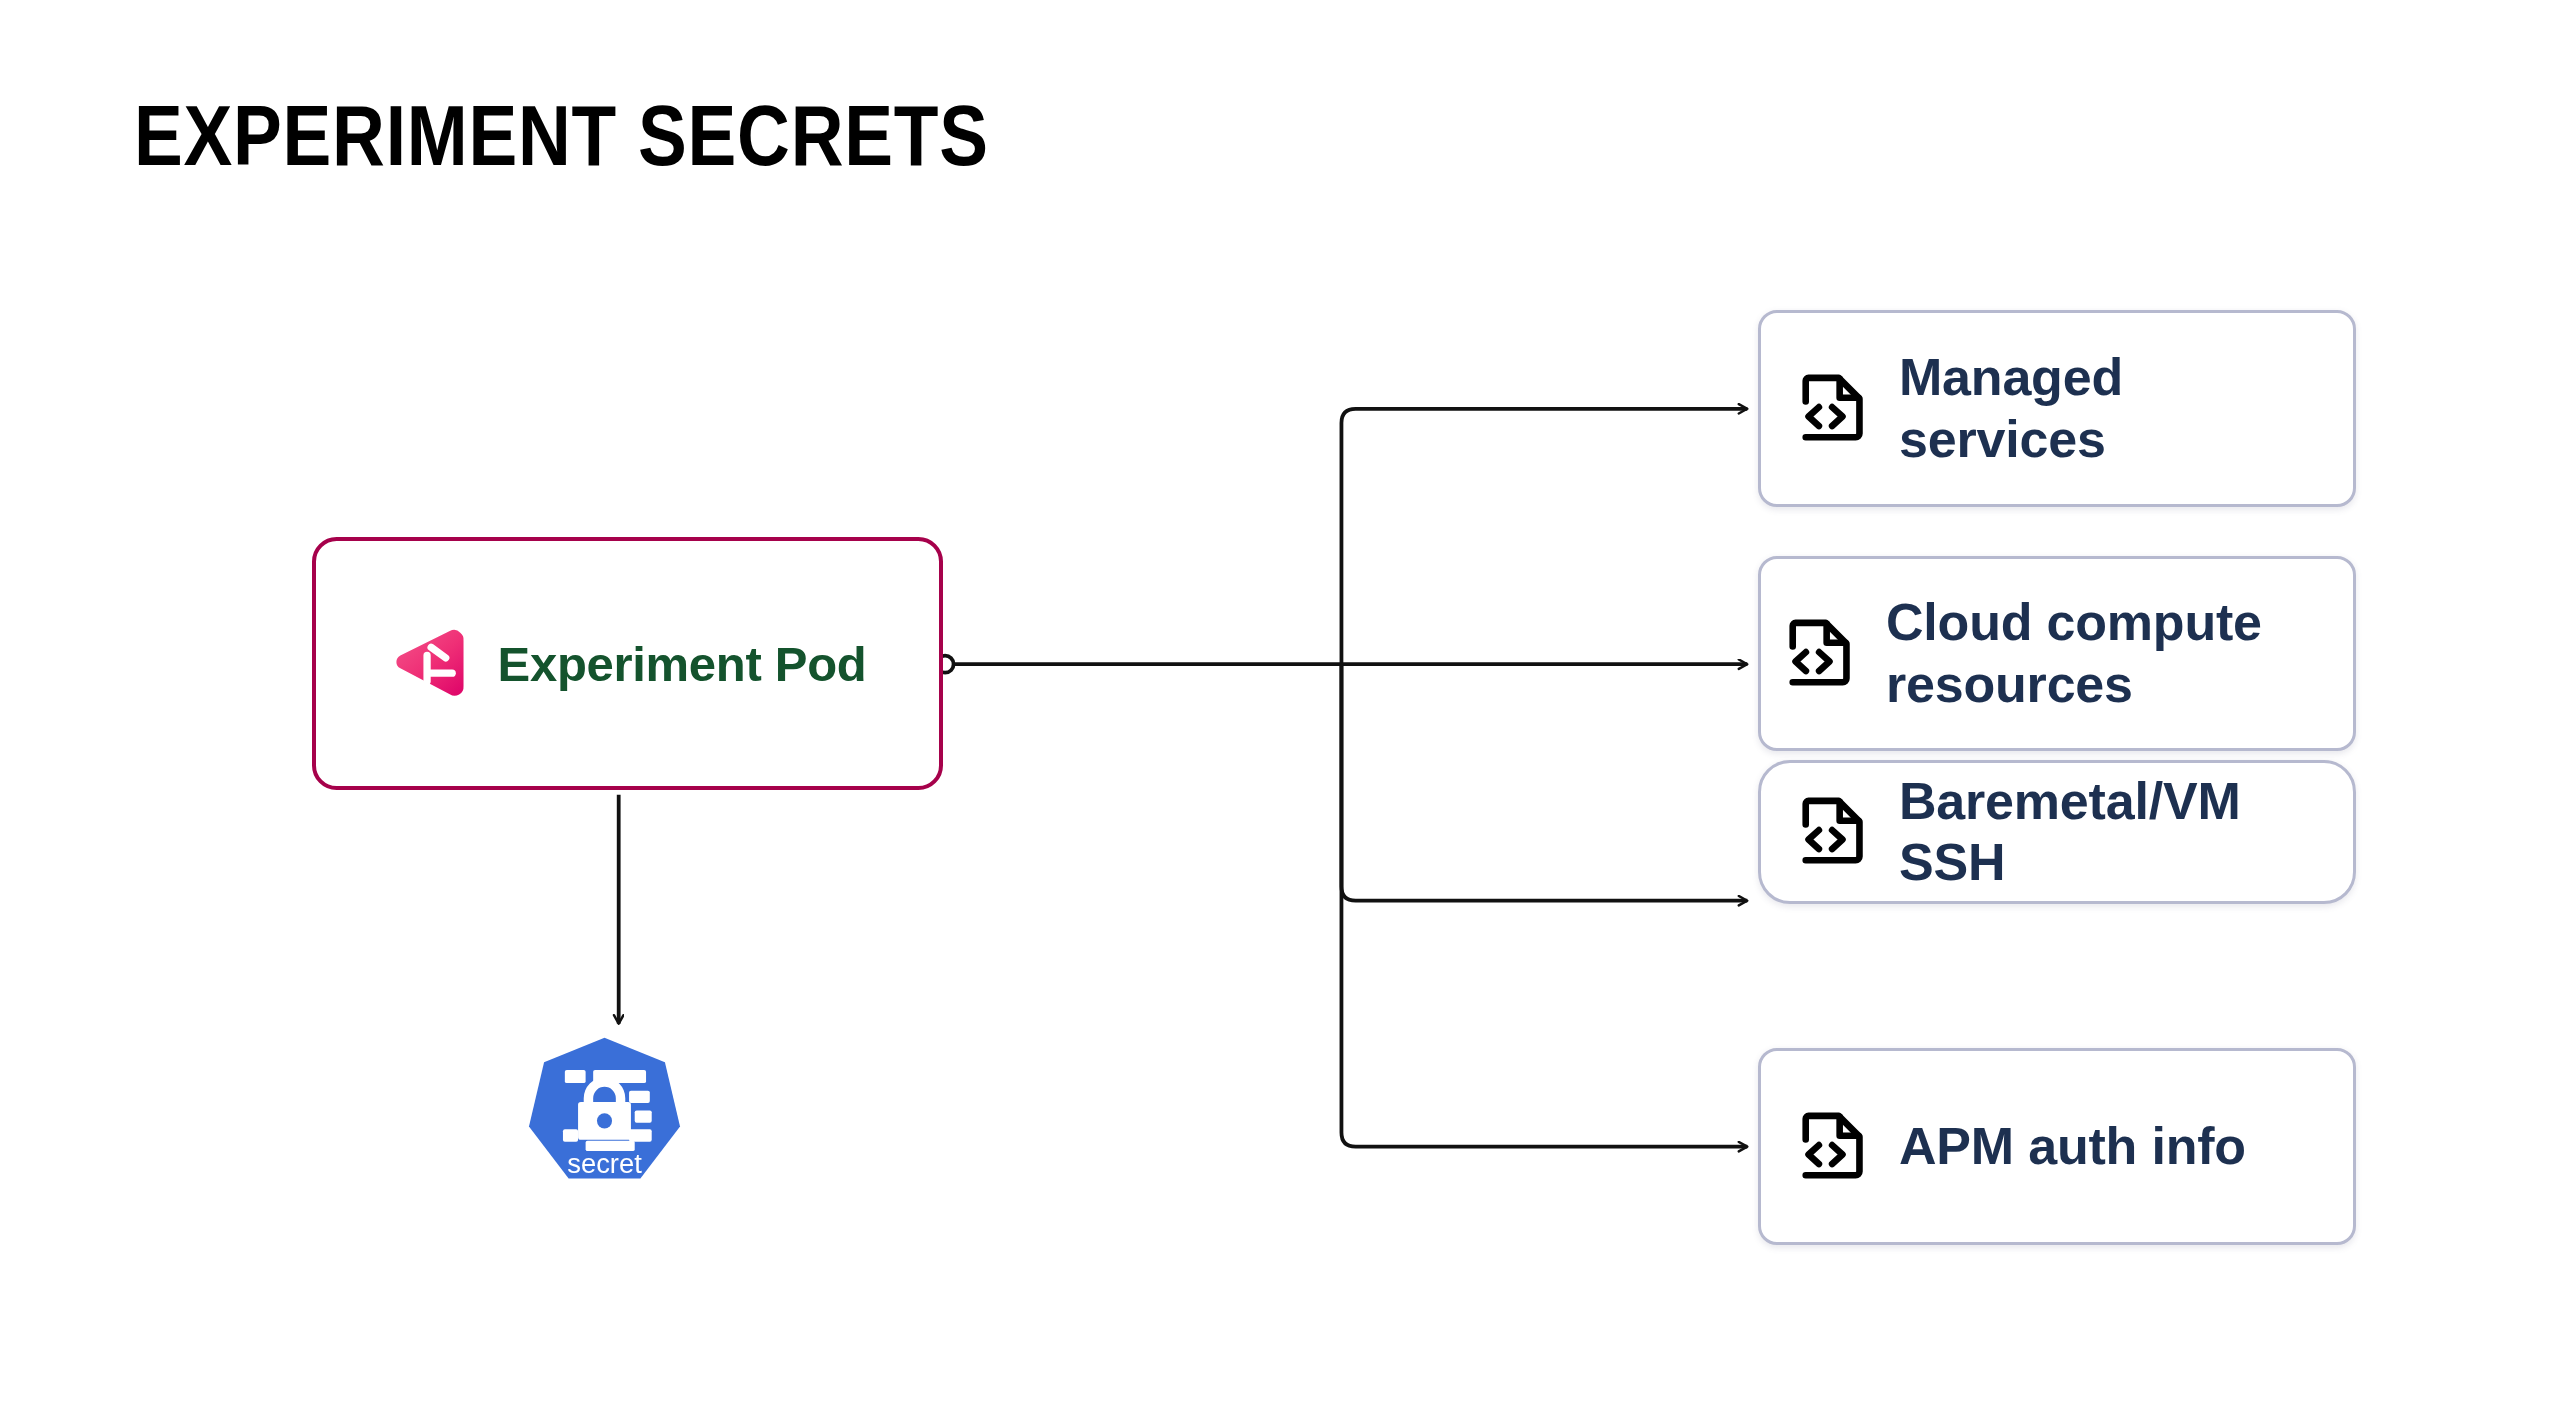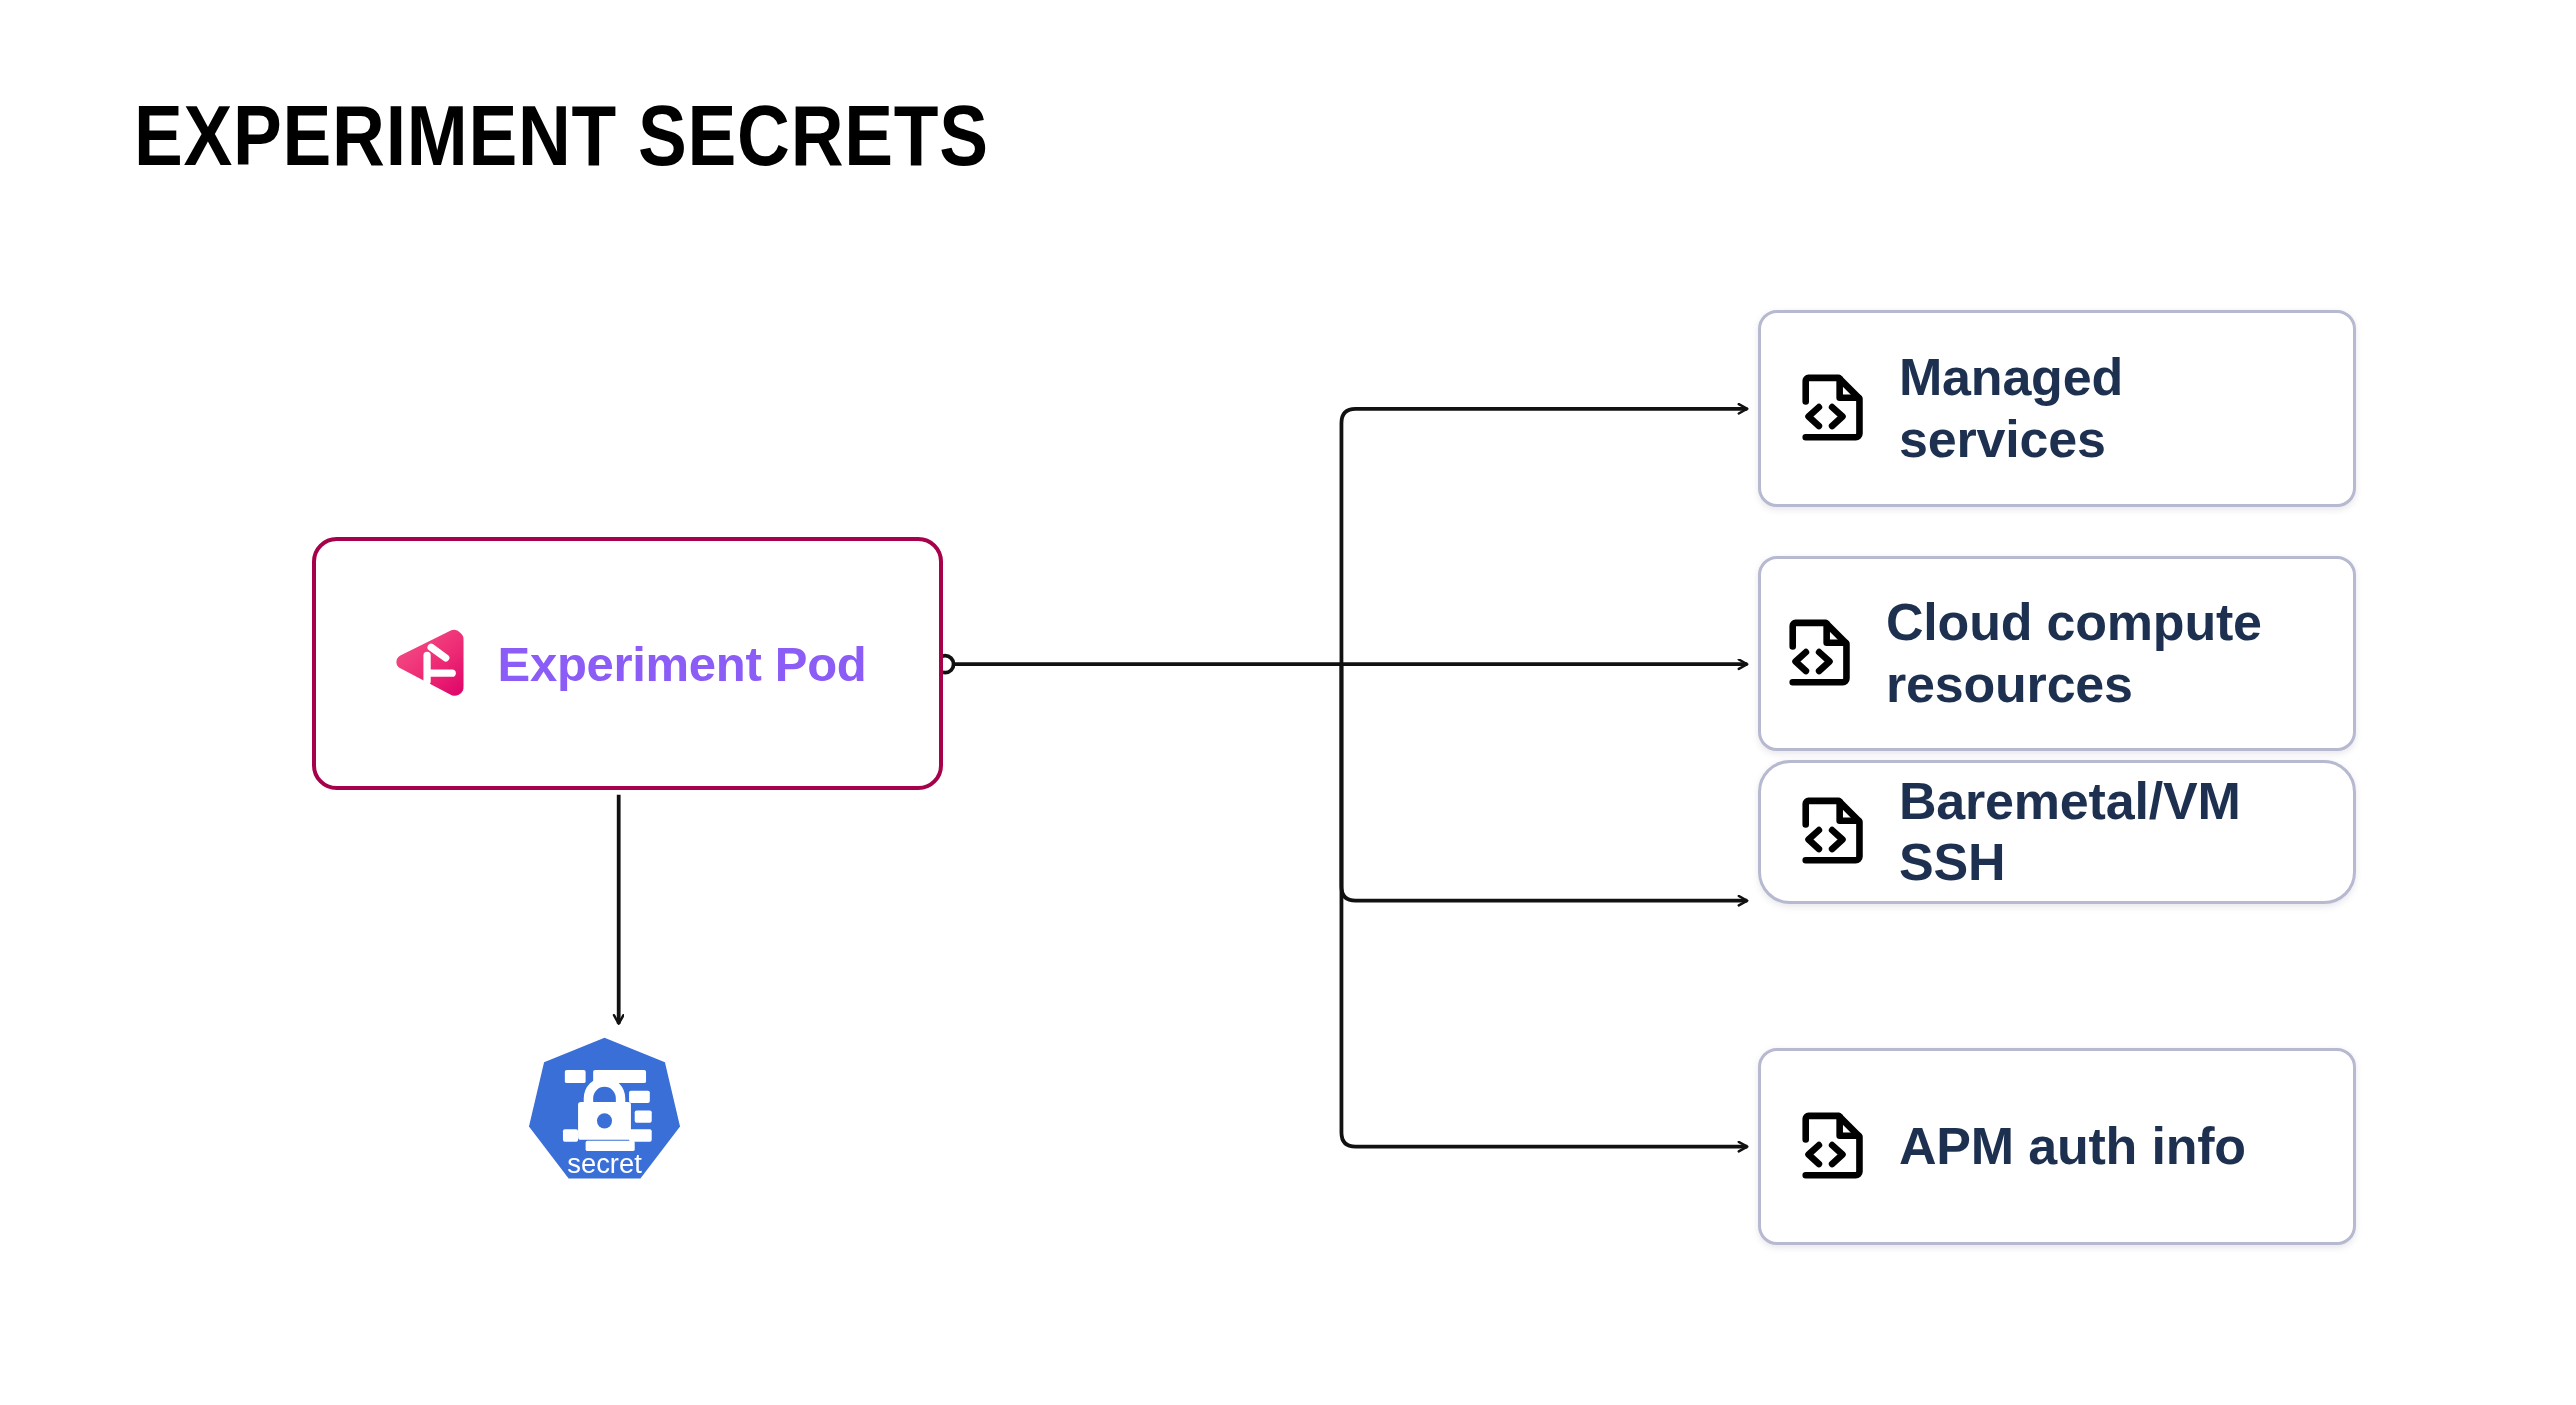--- a/index.html
+++ b/index.html
@@ -62,21 +62,21 @@
   }
   #pod-logo {
     width: 81px;
     height: 81px;
     flex: 0 0 auto;
     display: block;
   }
   #pod-label {
     font-size: 49px;
     font-weight: bold;
-    color: #8b5cf6;
+    color: #14532d;
     letter-spacing: -0.3px;
     white-space: nowrap;
   }
 
   
   #secret-node {
     position: absolute;
     left: 523px;
     top: 1034px;
     width: 163px;

